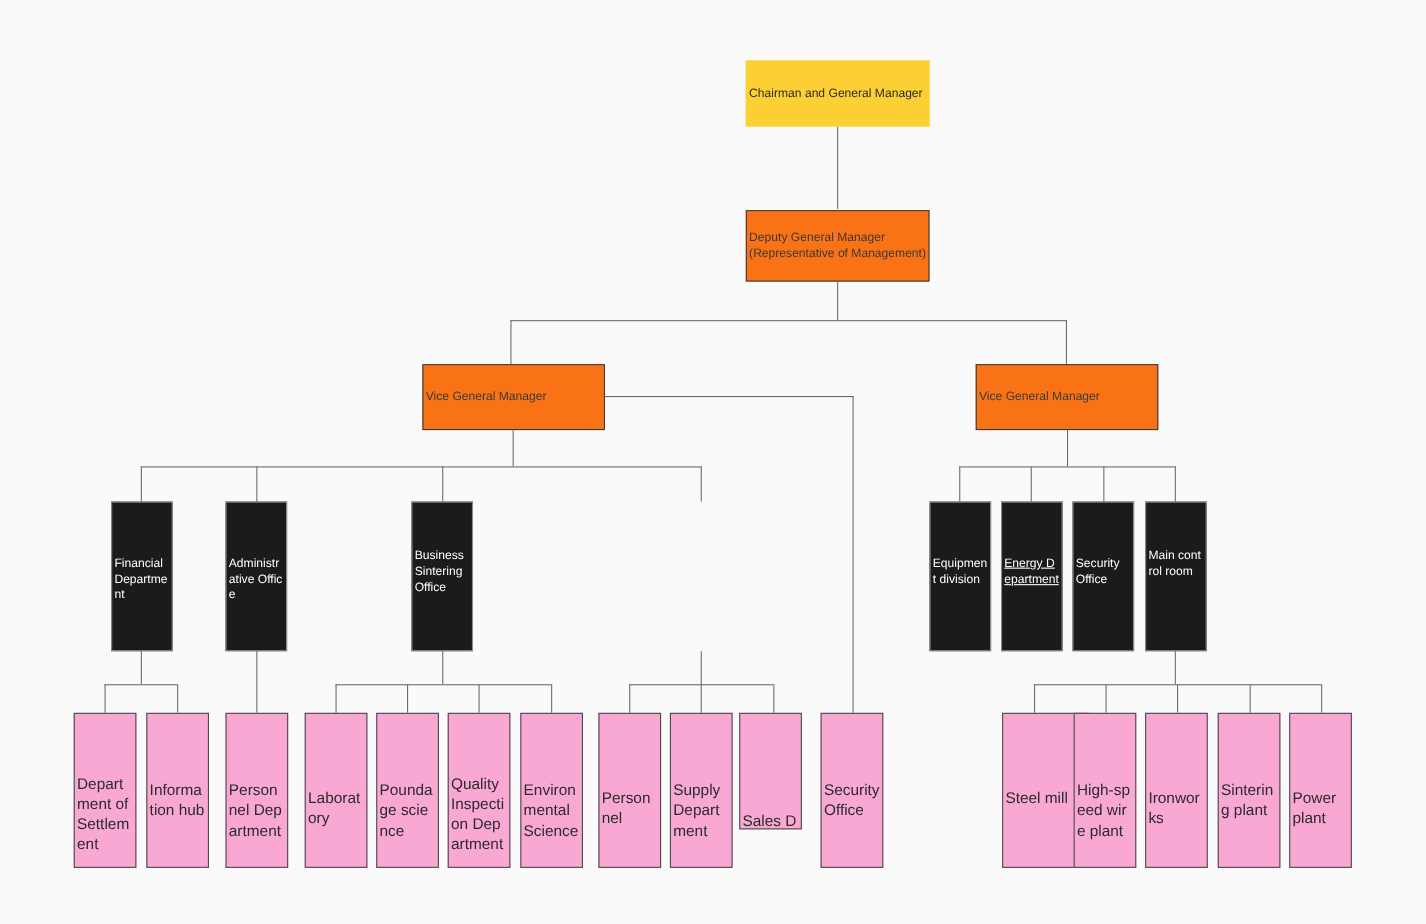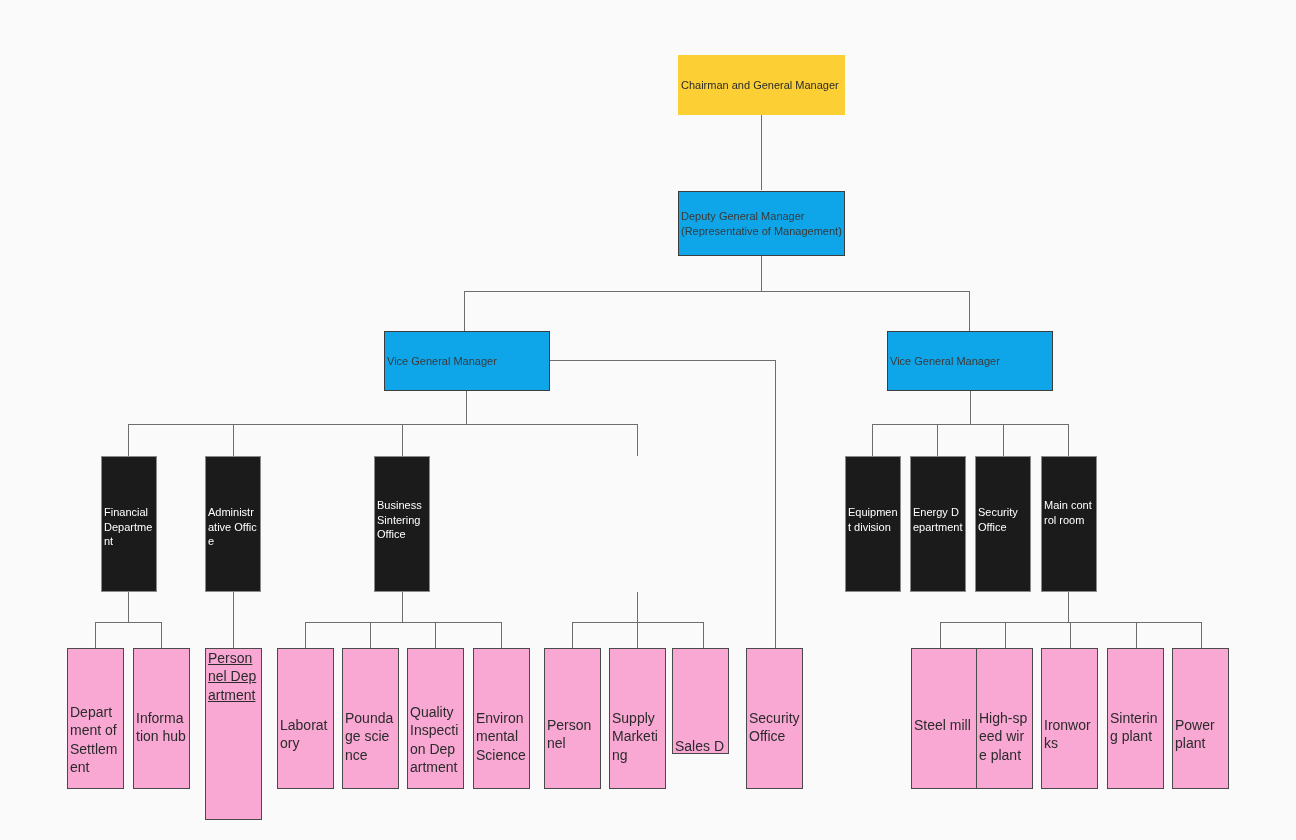--- a/index.html
+++ b/index.html
@@ -51,21 +51,21 @@
   
   .node.root {
     background: #FCD034;
     border: 1px solid #FCD034;
     color: #2b2b2b;
     font-size: 11px;
   }
 
   
   .node.mgr {
-    background: #0ea5e9;
+    background: #f97316;
     border: 1.4px solid #3d3d3d;
     color: #3a3a3a;
     font-size: 11px;
   }
 
   
   .node.dept {
     background: #1b1b1b;
     border: 1px solid #8a8a8a;
     color: #ffffff;
@@ -169,41 +169,41 @@
 
   <div class="node dept" style="left:374px; top:456px; width:56px; height:136px; padding-top:41px;">
     <span class="label">Business Sintering Office</span>
   </div>
 
 
   <div class="node dept" style="left:845px; top:456px; width:56px; height:136px; padding-top:48px;">
     <span class="label">Equipment division</span>
   </div>
 
-  <div class="node dept" style="left:910px; top:456px; width:56px; height:136px; padding-top:48px;">
+  <div class="node dept" style="left:910px; top:456px; width:56px; height:136px; padding-top:48px;text-decoration:underline;">
     <span class="label">Energy Department</span>
   </div>
 
   <div class="node dept" style="left:975px; top:456px; width:56px; height:136px; padding-top:48px;">
     <span class="label">Security Office</span>
   </div>
 
   <div class="node dept" style="left:1041px; top:456px; width:56px; height:136px; padding-top:41px;">
     <span class="label">Main control room</span>
   </div>
 
   <div class="node leaf" style="left:67px; top:648px; width:57px; height:141px; padding-top:54px;">
     <span class="label">Department of Settlement</span>
   </div>
 
   <div class="node leaf" style="left:133px; top:648px; width:57px; height:141px; padding-top:60px;">
     <span class="label">Information hub</span>
   </div>
 
-  <div class="node leaf" style="left:205px; top:648px; width:57px; height:172px; text-decoration:underline;">
+  <div class="node leaf" style="left:205px; top:648px; width:57px; height:141px; padding-top:60px;">
     <span class="label">Personnel Department</span>
   </div>
 
   <div class="node leaf" style="left:277px; top:648px; width:57px; height:141px; padding-top:67px;">
     <span class="label">Laboratory</span>
   </div>
 
   <div class="node leaf" style="left:342px; top:648px; width:57px; height:141px; padding-top:60px;">
     <span class="label">Poundage science</span>
   </div>
@@ -214,21 +214,21 @@
 
   <div class="node leaf" style="left:473px; top:648px; width:57px; height:141px; padding-top:60px;">
     <span class="label">Environmental Science</span>
   </div>
 
   <div class="node leaf" style="left:544px; top:648px; width:57px; height:141px; padding-top:67px;">
     <span class="label">Personnel</span>
   </div>
 
   <div class="node leaf" style="left:609px; top:648px; width:57px; height:141px; padding-top:60px;">
-    <span class="label">Supply Marketing</span>
+    <span class="label">Supply Department</span>
   </div>
 
   <div class="node leaf" style="left:672px; top:648px; width:57px; height:106px; padding-top:88px;">
     <span class="label">Sales Department</span>
   </div>
 
   <div class="node leaf" style="left:746px; top:648px; width:57px; height:141px; padding-top:60px;">
     <span class="label">Security Office</span>
   </div>
 

